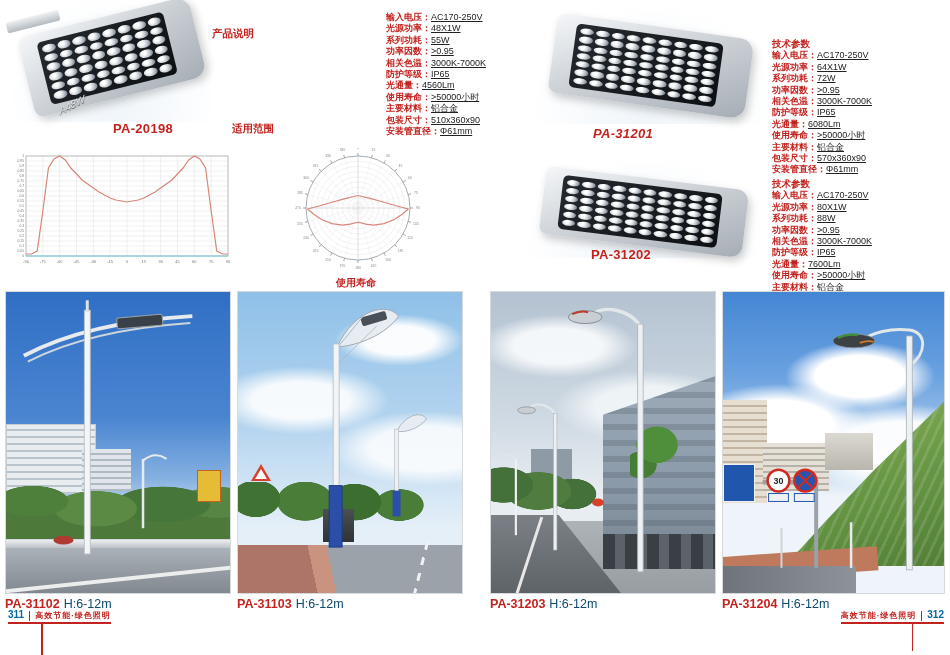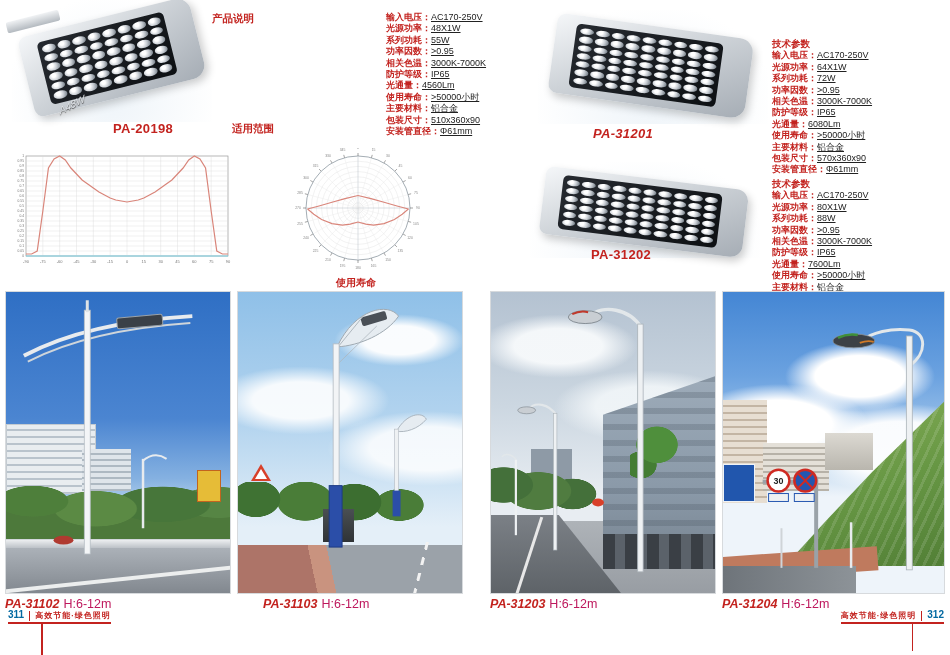--- a/index.html
+++ b/index.html
@@ -109,22 +109,22 @@
       background:repeating-linear-gradient(180deg,#e7ded2 0 5px,#c3b5a4 5px 7px);}
   .p4-bldg2{left:18%;top:50%;width:30%;height:16%;
       background:repeating-linear-gradient(180deg,#e4e0d8 0 4px,#b7b2a8 4px 6px);}
   .p4-bldg3{left:46%;top:47%;width:22%;height:12%;background:linear-gradient(#dcd9d2,#b9b6ae);}
   .p4-sign-blue{left:0;top:57%;width:30px;height:36px;background:#2156ad;border:1px solid #eef2f7;}
   .p4-walk{left:0;bottom:4%;width:70%;height:8%;background:#bf7a5e;transform:rotate(-4deg);transform-origin:left;}
   .p4-road{left:0;bottom:0;width:60%;height:9%;background:linear-gradient(90deg,#6e747a,#8d9398);}
 
   
   .caption{position:absolute;top:597px;font-size:12.5px;white-space:nowrap;}
-  .cap-code{color:#c3231f;font-weight:bold;font-style:italic;}
-  .cap-h{color:#be185d;margin-left:4px;}
+  .cap-code{color:#c3231f;font-weight:bold;}
+  .cap-h{color:#0c4a6e;margin-left:4px;}
   .footer{position:absolute;top:609px;display:flex;align-items:flex-end;border-bottom:2px solid #c3231f;padding-bottom:1px;}
   .footer .page-no{font-size:10px;font-weight:bold;color:#0369a1;line-height:12px;text-align:center;}
   .footer .slogan{font-size:8px;font-weight:bold;color:#c3231f;letter-spacing:1px;line-height:10px;}
   .footer-left{left:8px;}
   .footer-left .slogan{border-left:1.5px solid #c3231f;margin-left:5px;padding-left:5px;}
   .footer-left::after{content:"";position:absolute;left:33px;top:14px;width:1.5px;height:34px;background:#c3231f;}
   .footer-right{right:6px;}
   .footer-right .slogan{border-right:1.5px solid #c3231f;margin-right:5px;padding-right:5px;}
   .footer-right::after{content:"";position:absolute;right:31px;top:14px;width:1.5px;height:28px;background:#c3231f;}
 </style>
@@ -184,21 +184,21 @@
           <span class="led"></span>
           <span class="led"></span>
           <span class="led"></span>
           <span class="led"></span>
         </div>
       <div class="lamp-badge" style="left:24px;bottom:-1px;">A48W</div>
     </div>
   </div>
   <div class="prod-code" style="left:78px;top:121px;width:130px;">PA-20198</div>
 
-  <div class="sec-title" style="left:212px;top:12px;">产品说明</div>
+  <div class="sec-title" style="left:212px;top:27px;">产品说明</div>
   <div class="sec-title" style="left:212px;top:122px;margin-left:20px;">适用范围</div>
 
   <div class="spec-col" style="left:386px;top:12px;width:140px;">
       <div class="spec-row"><span class="spec-label">输入电压：</span><span class="spec-value">AC170-250V</span></div>
       <div class="spec-row"><span class="spec-label">光源功率：</span><span class="spec-value">48X1W</span></div>
       <div class="spec-row"><span class="spec-label">系列功耗：</span><span class="spec-value">55W</span></div>
       <div class="spec-row"><span class="spec-label">功率因数：</span><span class="spec-value">&gt;0.95</span></div>
       <div class="spec-row"><span class="spec-label">相关色温：</span><span class="spec-value">3000K-7000K</span></div>
       <div class="spec-row"><span class="spec-label">防护等级：</span><span class="spec-value">IP65</span></div>
       <div class="spec-row"><span class="spec-label">光通量：</span><span class="spec-value">4560Lm</span></div>
@@ -629,21 +629,21 @@
       <rect x="46" y="203" width="20" height="8" fill="#eef1f3" stroke="#2456b0" stroke-width="1"></rect>
       <rect x="72" y="203" width="20" height="8" fill="#eef1f3" stroke="#2456b0" stroke-width="1"></rect>
       <rect x="128" y="232" width="2.5" height="46" fill="#e8ebee"></rect>
       <rect x="58" y="238" width="2" height="40" fill="#cfd4d8"></rect>
     </svg>
   </div>
 
   <div class="caption" style="left:5px;">
     <span class="cap-code">PA-31102</span><span class="cap-h">H:6-12m</span>
   </div>
-  <div class="caption" style="left:237px;margin-left:26px;">
+  <div class="caption" style="left:237px;">
     <span class="cap-code">PA-31103</span><span class="cap-h">H:6-12m</span>
   </div>
   <div class="caption" style="left:490px;">
     <span class="cap-code">PA-31203</span><span class="cap-h">H:6-12m</span>
   </div>
   <div class="caption" style="left:722px;">
     <span class="cap-code">PA-31204</span><span class="cap-h">H:6-12m</span>
   </div>
 
   <div class="footer footer-left">

